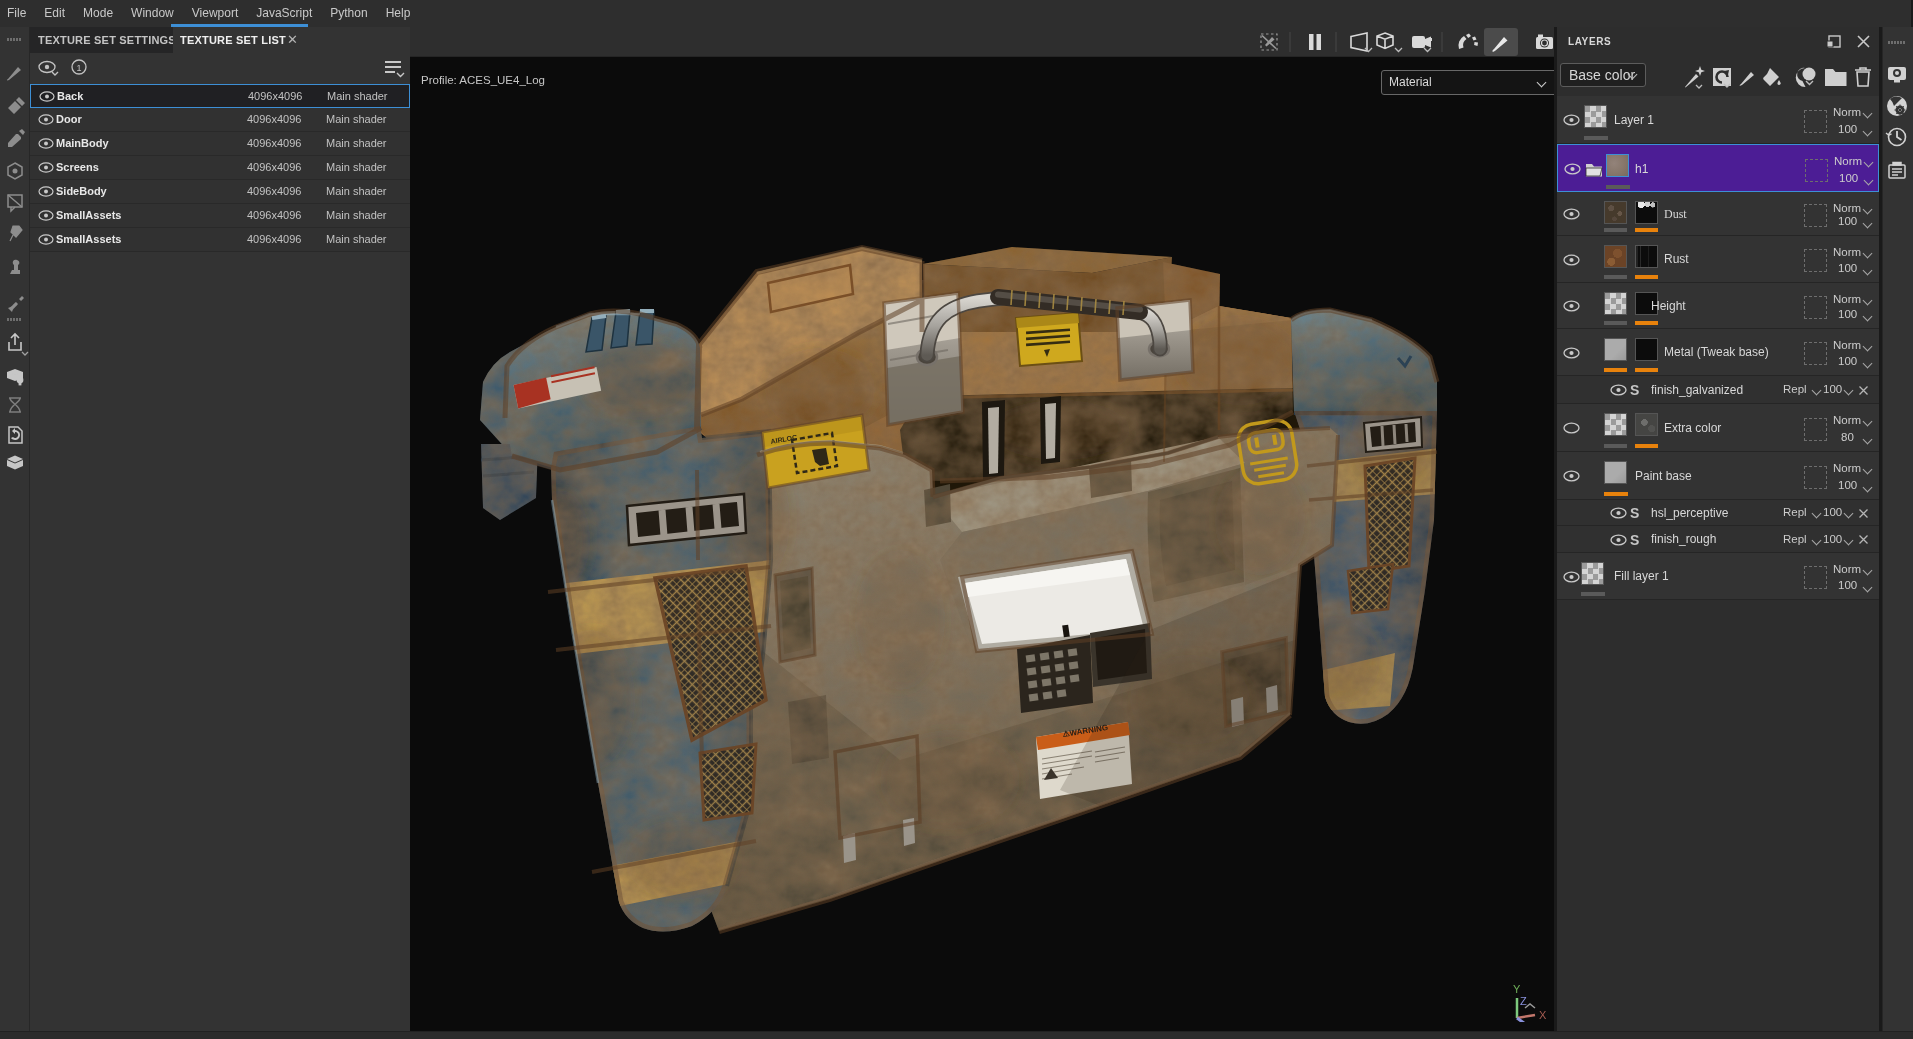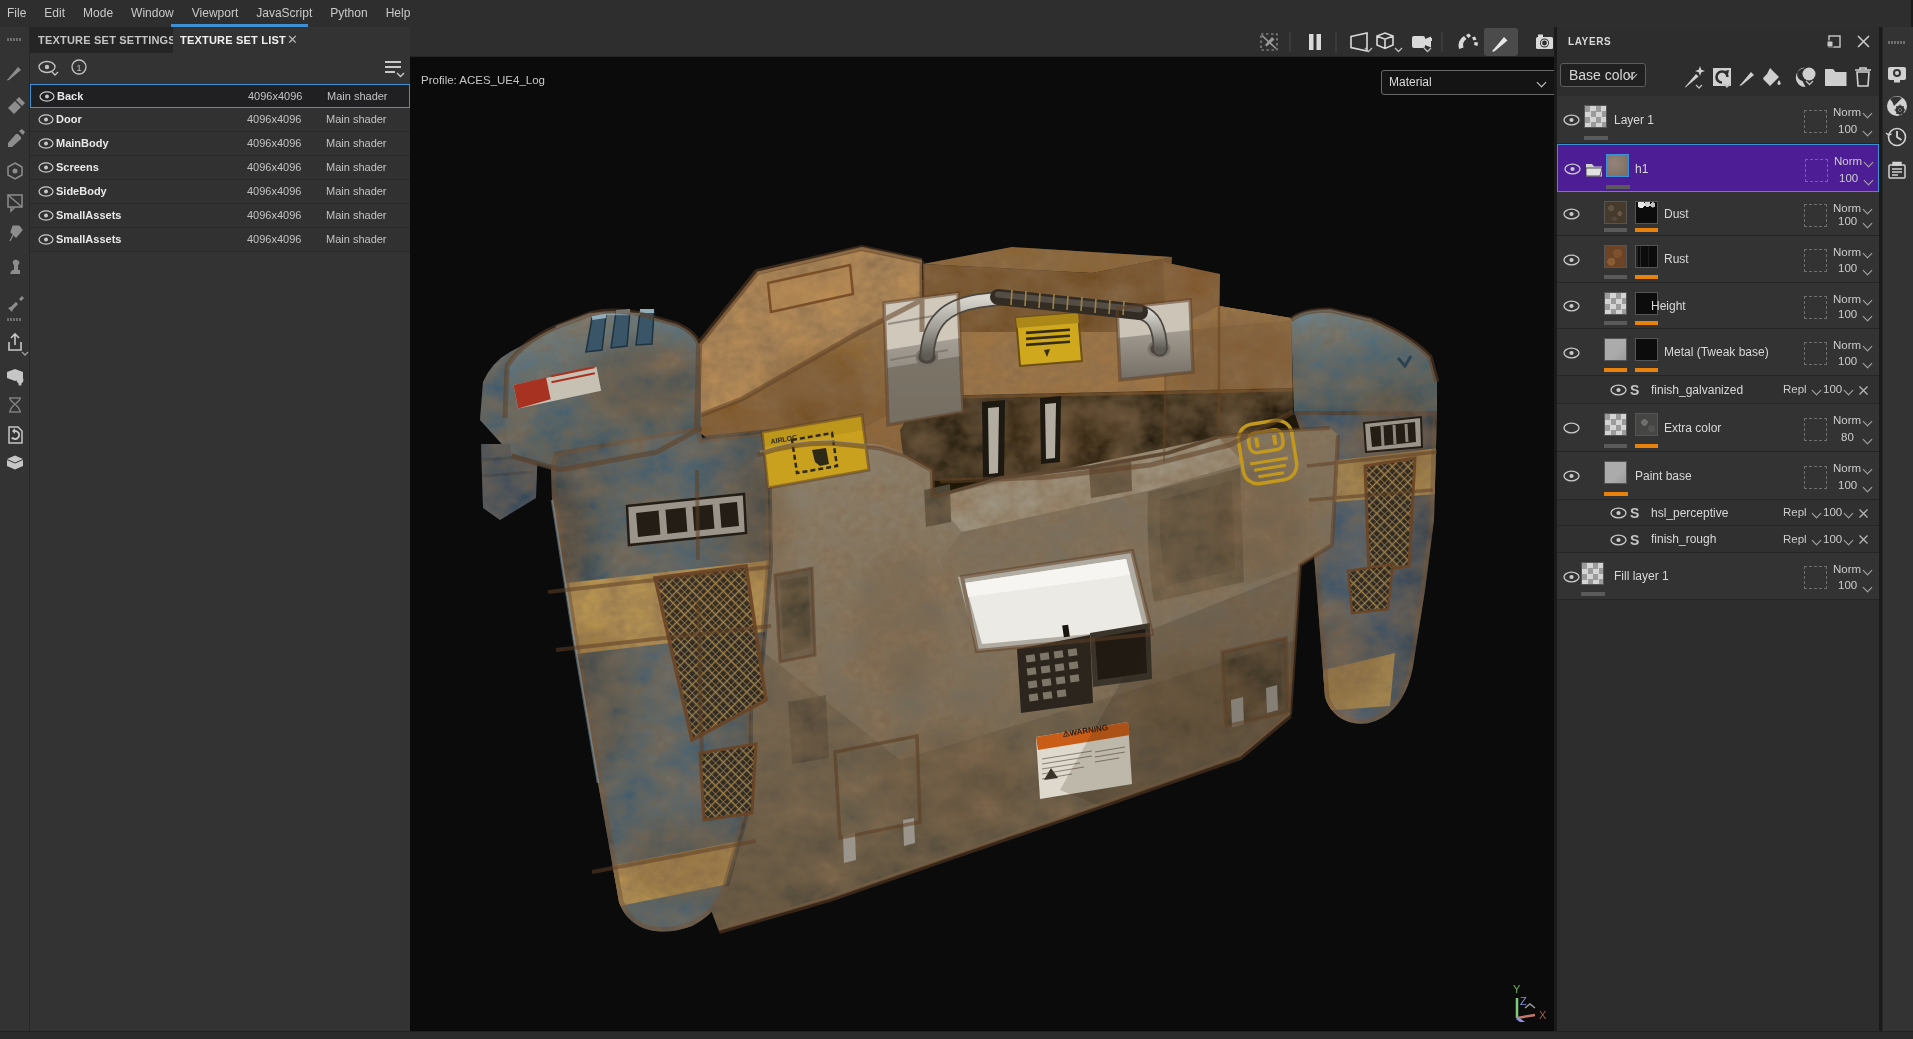--- a/index.html
+++ b/index.html
@@ -603,21 +603,21 @@
         <span class="chev" style="position:absolute;left:307px;top:32px;border-color:#a8a8a8;"></span>
         <div class="bar gbar" style="left:48px;top:40px;width:24px;"></div>
       </div>
       <div class="lrow" style="top:96px;height:44px;">
         <svg style="position:absolute;left:6px;top:15px" width="17" height="14" viewBox="0 0 17 14">
           <ellipse cx="8.5" cy="7" rx="7.5" ry="4.8" fill="none" stroke="#c9c9c9" stroke-width="1.3"></ellipse>
           <circle cx="8.5" cy="7" r="2.1" fill="#c9c9c9"></circle>
         </svg>
         <div class="thumb " style="left:47px;top:9px;background:radial-gradient(circle at 30% 30%, #5e5044 0 14%, transparent 15%),radial-gradient(circle at 70% 55%, #665648 0 12%, transparent 13%),radial-gradient(circle at 45% 80%, #55473c 0 11%, transparent 12%),#463a2c;"></div>
         <div class="thumb" style="left:78px;top:9px;background:radial-gradient(circle at 25% 12%,#e8e8e8 0 14%,transparent 15%),radial-gradient(circle at 55% 10%,#d0d0d0 0 12%,transparent 13%),radial-gradient(circle at 80% 14%,#c0c0c0 0 10%,transparent 11%),#0c0c0c;"></div>
-        <span class="lname" style="left:107px;top:14.5px;">Dust</span>
+        <span class="lname" style="left:107px;top:14.5px;font-family:Liberation Serif, serif;">Dust</span>
         <div class="dashbox" style="left:247px;top:11.5px;"></div>
         <span class="norm" style="left:276px;top:10px;">Norm</span>
         <span class="chev" style="position:absolute;left:307px;top:14px;border-color:#a8a8a8;"></span>
         <span class="norm" style="left:281px;top:23px;">100</span>
         <span class="chev" style="position:absolute;left:307px;top:28px;border-color:#a8a8a8;"></span>
         <div class="bar gbar" style="left:47px;top:36px;width:23px;"></div>
         <div class="bar obar" style="left:78px;top:36px;width:23px;"></div>
       </div>
       <div class="lrow" style="top:140px;height:47px;">
         <svg style="position:absolute;left:6px;top:16.5px" width="17" height="14" viewBox="0 0 17 14">

